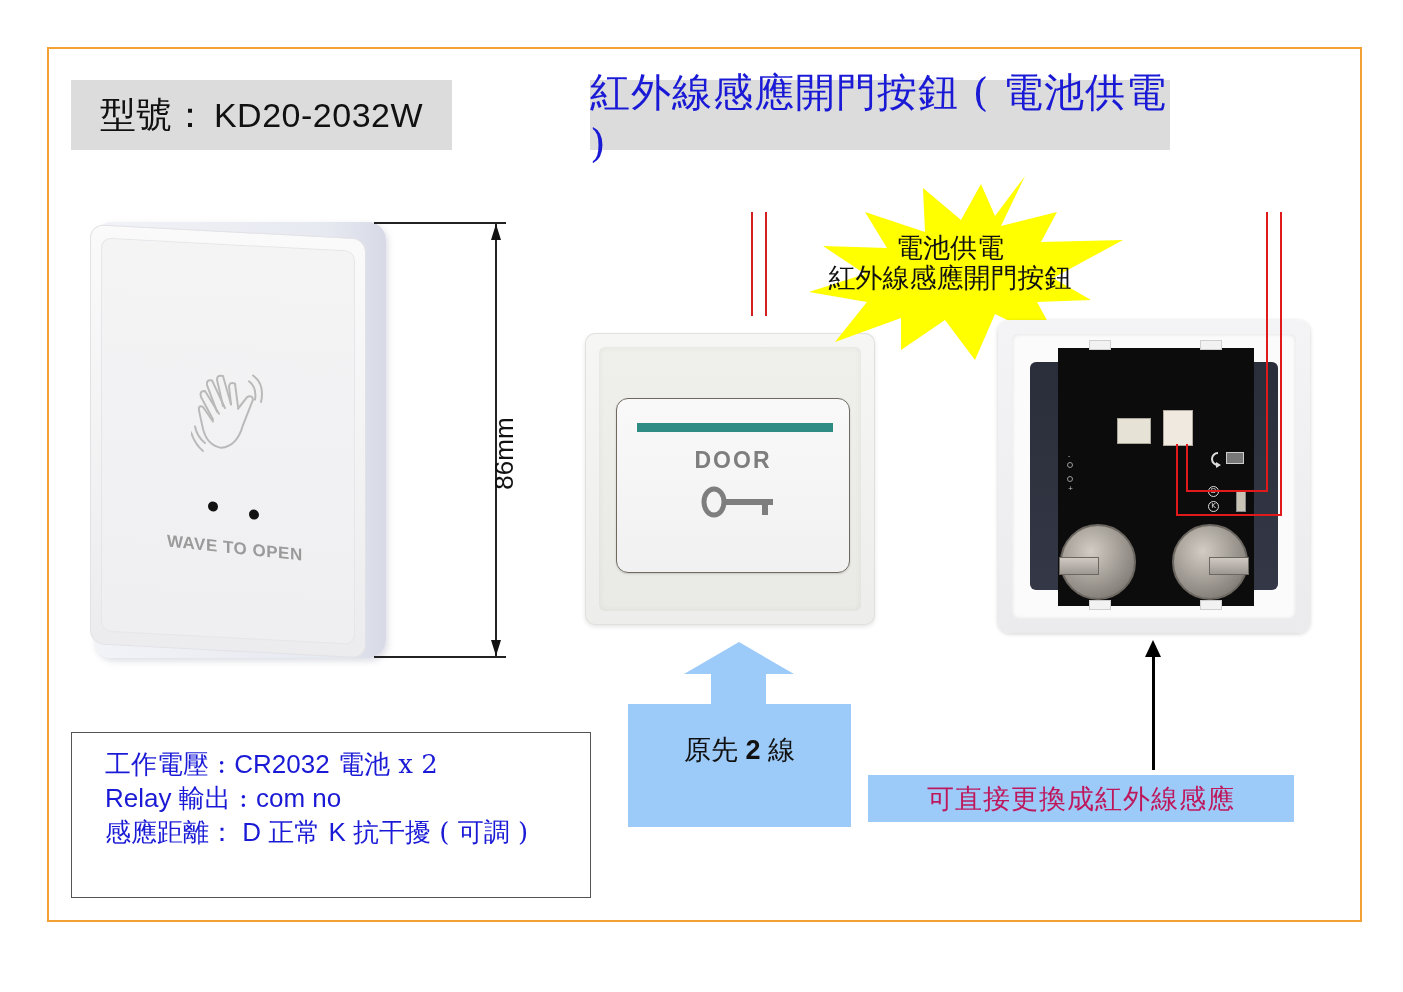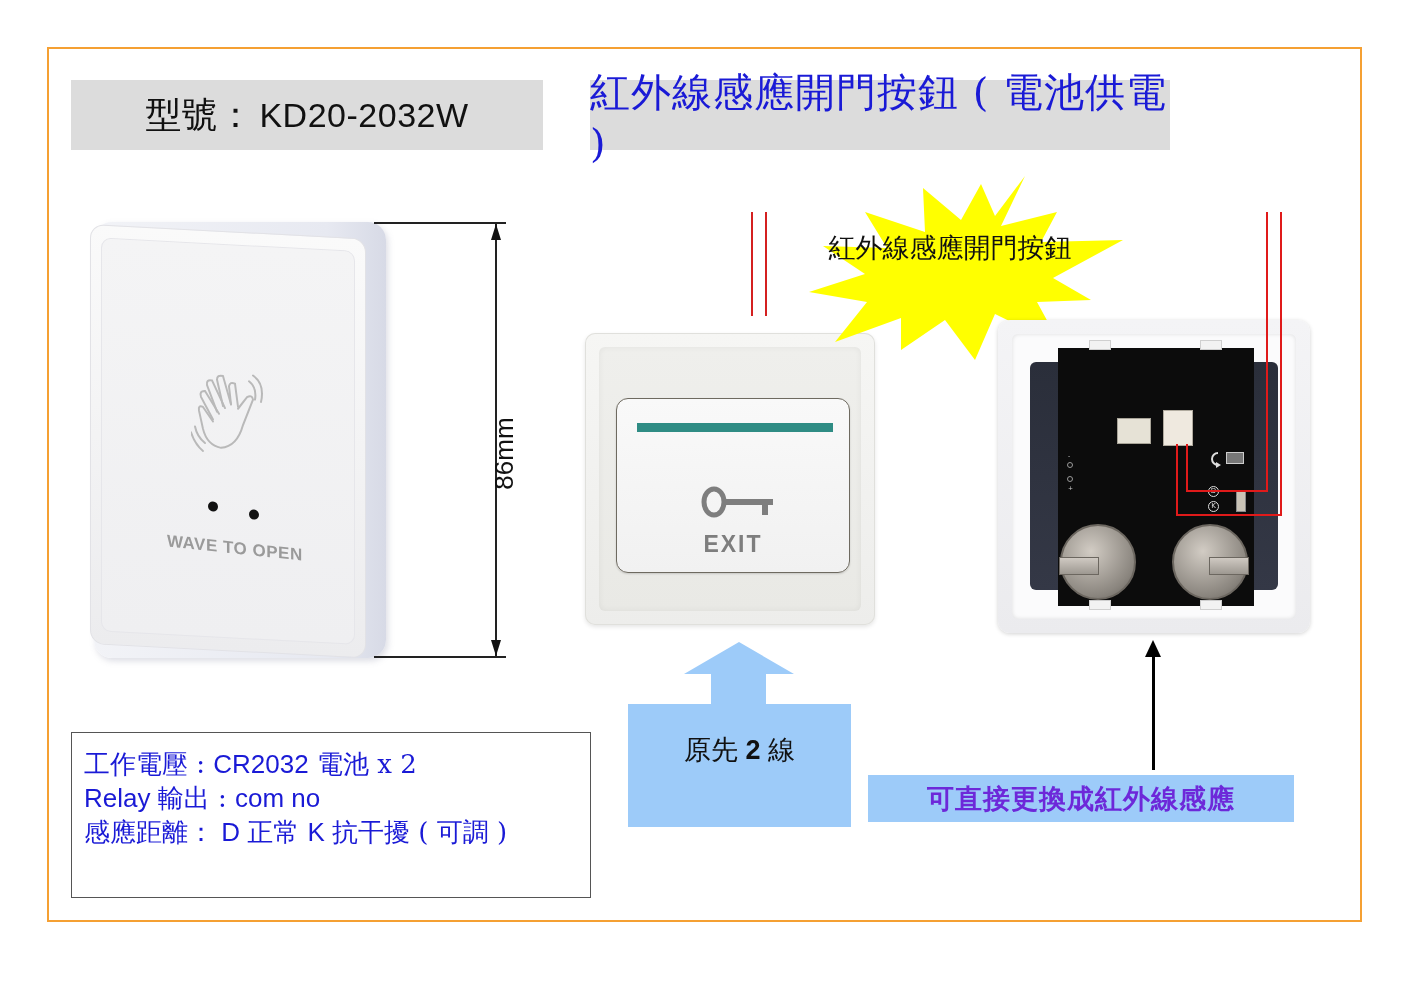--- a/index.html
+++ b/index.html
@@ -5,21 +5,21 @@
     * { box-sizing: border-box; margin: 0; padding: 0; }
     html, body { width: 1403px; height: 992px; background: #ffffff; overflow: hidden; }
     body { position: relative; font-family: "DejaVu Sans", "Liberation Sans", sans-serif; }
 
     .frame {
       position: absolute; left: 47px; top: 47px; width: 1315px; height: 875px;
       border: 2.5px solid #f5a033; background: #ffffff;
     }
 
     .model-box {
-      position: absolute; left: 71px; top: 80px; width: 472px; height: 70px;
+      position: absolute; left: 71px; top: 80px; width: 381px; height: 70px;
       background: #dcdcdc; display: flex; align-items: center; justify-content: center;
       font-size: 38px; color: #111; gap: 6px;
     }
     .model-box .lbl { font-family: "DejaVu Serif", "Liberation Serif", serif; font-size: 36px; font-weight: 300; }
     .model-box .val { font-family: "Liberation Sans", sans-serif; font-size: 34px; letter-spacing: 0.5px; }
 
     .title-box {
       position: absolute; left: 590px; top: 80px; width: 580px; height: 70px;
       background: #dcdcdc; display: flex; align-items: center; justify-content: center;
       font-family: "DejaVu Serif", "Liberation Serif", serif;
@@ -66,21 +66,21 @@
       font-size: 26px; color: #111; transform: rotate(-90deg); transform-origin: center;
       width: 80px; text-align: center;
     }
 
     
     .spec-box {
       position: absolute; left: 71px; top: 732px; width: 520px; height: 166px;
       border: 1px solid #555; background: #fff; padding: 14px 0 0 12px;
       color: #1a1ad6; font-size: 26px; line-height: 34px;
     }
-    .spec-row { white-space: nowrap; }
+    .spec-row { white-space: nowrap; margin-left: 21px; }
     .spec-row .cjk { font-family: "DejaVu Serif", "Liberation Serif", serif; font-weight: 300; }
     .spec-row .lat { font-family: "Liberation Sans", sans-serif; }
 
     
     .wire { position: absolute; width: 2px; background: #d42020; }
     .exit-plate {
       position: absolute; left: 585px; top: 333px; width: 290px; height: 292px;
       background: linear-gradient(180deg, #f6f6f4 0%, #ededeb 100%);
       border-radius: 10px; box-shadow: inset 0 0 0 1px #e0e0dc, 0 2px 4px rgba(0,0,0,0.1);
     }
@@ -152,21 +152,21 @@
       font-size: 27px; line-height: 30px; color: #111;
     }
     .up-arrow-text .cjk { font-family: "DejaVu Serif", "Liberation Serif", serif; font-weight: 300; }
     .up-arrow-text .num { font-family: "Liberation Sans", sans-serif; font-weight: bold; }
     .black-arrow-shaft { position: absolute; left: 1152px; top: 656px; width: 2.5px; height: 114px; background: #000; }
     .black-arrow-head { position: absolute; left: 1145px; top: 640px; width: 0; height: 0;
       border-left: 8px solid transparent; border-right: 8px solid transparent; border-bottom: 17px solid #000; }
     .replace-label {
       position: absolute; left: 868px; top: 775px; width: 426px; height: 47px; background: #9dcbf9;
       display: flex; align-items: center; justify-content: center;
-      font-family: "DejaVu Serif", "Liberation Serif", serif; font-size: 27px; color: #6d28d9; font-weight: 700; letter-spacing: 1px;
+      font-family: "DejaVu Serif", "Liberation Serif", serif; font-size: 27px; color: #be185d; font-weight: 400; letter-spacing: 1px;
     }
   </style>
 </head>
 <body>
 
 <div class="frame"></div>
 
 <div class="model-box">
   <span class="lbl">型號：</span>
   <span class="val">KD20-2032W</span>
@@ -215,33 +215,34 @@
   </div>
 </div>
 
 <div class="wire" style="left:751px;top:212px;height:104px;"></div>
 <div class="wire" style="left:765px;top:212px;height:104px;"></div>
 <div class="exit-plate">
   <div class="exit-bevel"></div>
 </div>
 <div class="exit-button">
   <div class="exit-bar"></div>
+  <div class="exit-door">DOOR</div>
   <svg class="key-icon" viewBox="0 0 80 36">
     <ellipse cx="14" cy="17" rx="10" ry="13" fill="none" stroke="#7e7e7e" stroke-width="5"></ellipse>
     <rect x="23" y="14" width="50" height="6" fill="#7e7e7e"></rect>
     <rect x="62" y="18" width="6" height="12" fill="#7e7e7e"></rect>
   </svg>
-  <div class="exit-exit">EXIT</div>
 </div>
 
 <svg class="burst" viewBox="0 0 320 190">
   <polygon fill="#ffff00" points="
     220,6 196,56 252,42 236,72 318,70 248,108 286,130 232,132 256,176 190,144 170,190 140,150 96,180 96,148 30,172 62,132 4,122 60,104 18,76 82,78 60,42 120,62 118,18 156,50 176,14 190,46"></polygon>
 </svg>
 <div class="burst-text">
+  <div>電池供電</div>
   <div>紅外線感應開門按鈕</div>
 </div>
 
 <div class="dev-frame">
   <div class="dev-inner"></div>
 </div>
 <div class="dev-back"></div>
 <div class="pcb"></div>
 <div class="pcb-tab" style="left:1089px;top:340px;"></div>
 <div class="pcb-tab" style="left:1200px;top:340px;"></div>

